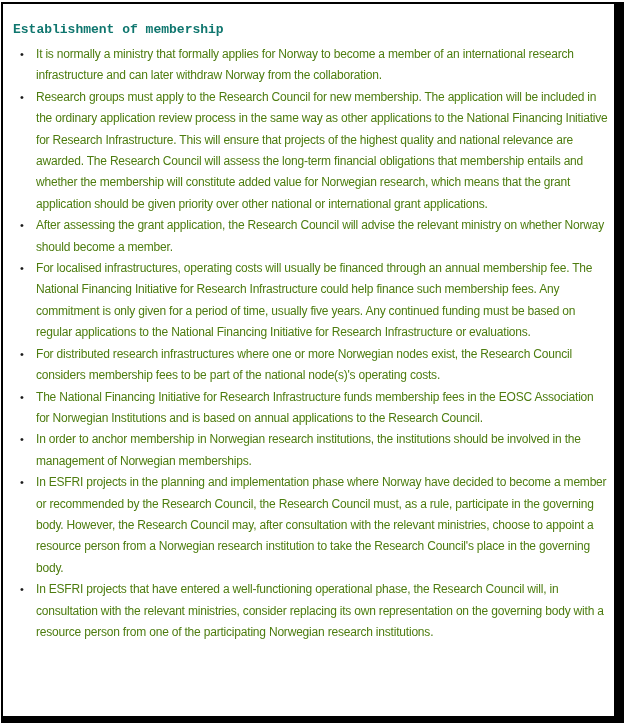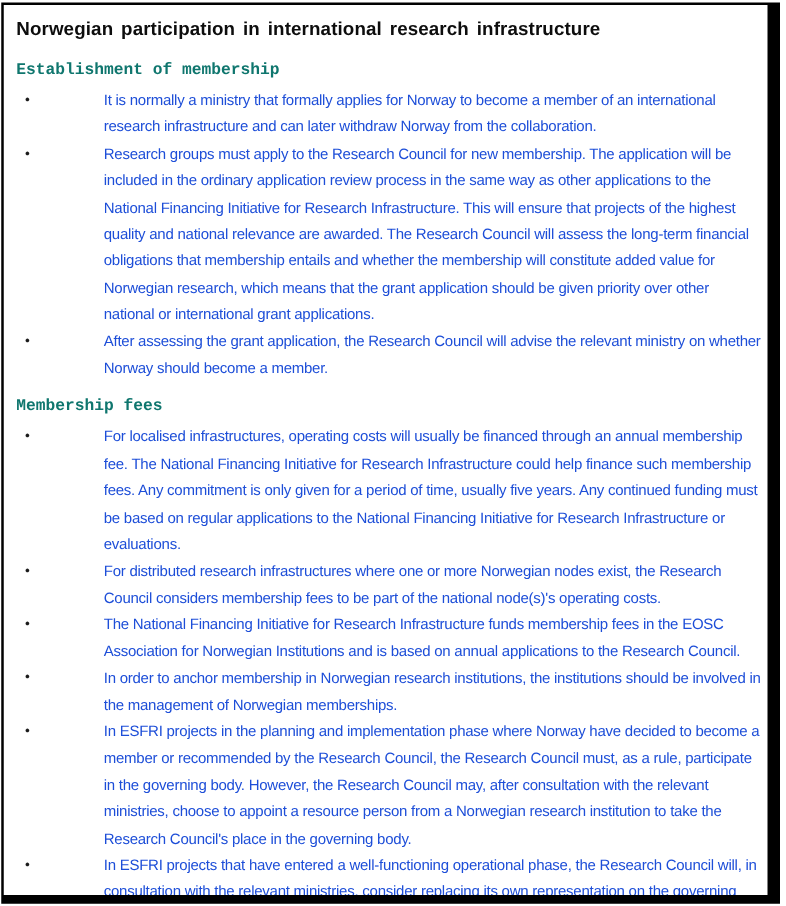--- a/index.html
+++ b/index.html
@@ -59,51 +59,48 @@
     padding-left: 9px;
     font-size: 11px;
     line-height: 21.4px;
     color: #1a1a1a;
   }
   .txt {
     flex: 1;
     font-size: 12px;
     letter-spacing: -0.2px;
     line-height: 21.4px;
-    color: #1d4ed8;
-    margin-left: 47px;
+    color: #4d7c0f;
   }
 </style>
 </head>
 <body>
 
 <div class="doc-box">
 
-  <div class="title">Norwegian participation in international research infrastructure</div>
 
   <div class="section">
     <div class="heading">Establishment of membership</div>
     <div class="list">
       <div class="li">
         <span class="dot">•</span>
         <span class="txt">It is normally a ministry that formally applies for Norway to become a member of an international research infrastructure and can later withdraw Norway from the collaboration.</span>
       </div>
       <div class="li">
         <span class="dot">•</span>
         <span class="txt">Research groups must apply to the Research Council for new membership. The application will be included in the ordinary application review process in the same way as other applications to the National Financing Initiative for Research Infrastructure. This will ensure that projects of the highest quality and national relevance are awarded. The Research Council will assess the long-term financial obligations that membership entails and whether the membership will constitute added value for Norwegian research, which means that the grant application should be given priority over other national or international grant applications.</span>
       </div>
       <div class="li">
         <span class="dot">•</span>
         <span class="txt">After assessing the grant application, the Research Council will advise the relevant ministry on whether Norway should become a member.</span>
       </div>
     </div>
   </div>
 
   <div class="section">
-    <div class="heading">Membership fees</div>
     <div class="list">
       <div class="li">
         <span class="dot">•</span>
         <span class="txt">For localised infrastructures, operating costs will usually be financed through an annual membership fee. The National Financing Initiative for Research Infrastructure could help finance such membership fees. Any commitment is only given for a period of time, usually five years. Any continued funding must be based on regular applications to the National Financing Initiative for Research Infrastructure or evaluations.</span>
       </div>
       <div class="li">
         <span class="dot">•</span>
         <span class="txt">For distributed research infrastructures where one or more Norwegian nodes exist, the Research Council considers membership fees to be part of the national node(s)'s operating costs.</span>
       </div>
       <div class="li">

